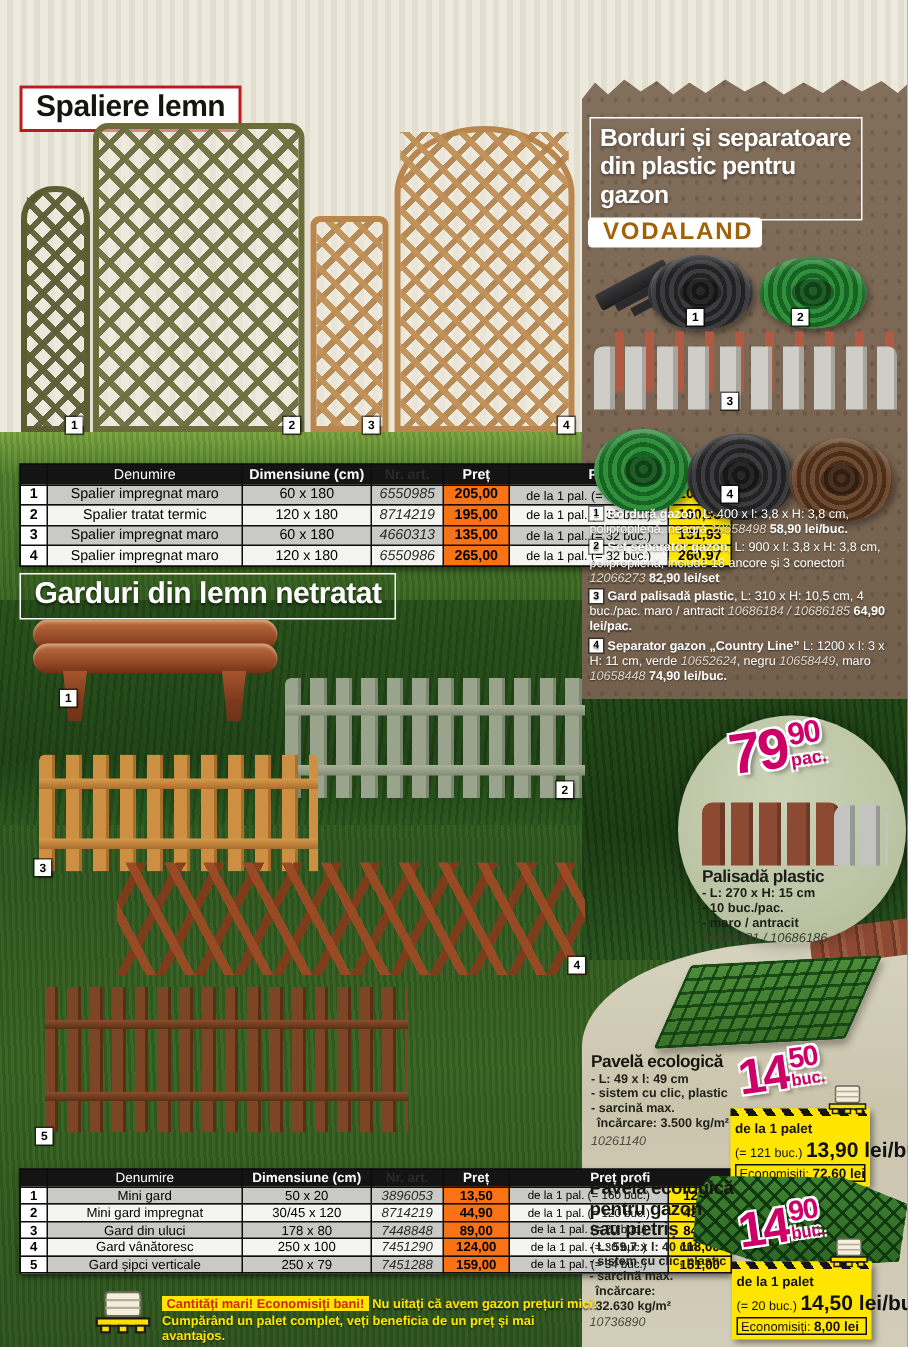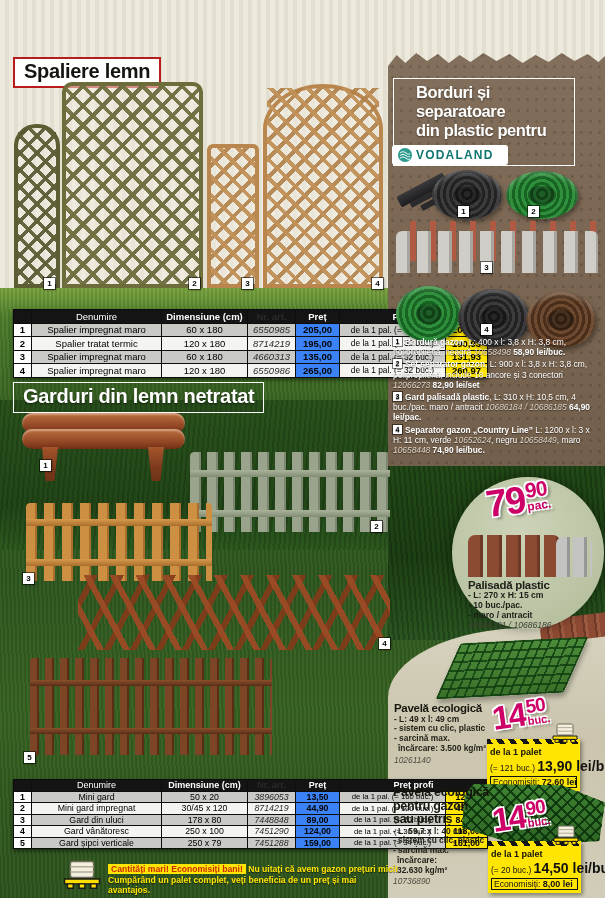--- a/index.html
+++ b/index.html
@@ -48,28 +48,28 @@
   .box-title { position:absolute; background:#ffffff; border:2px solid #b91c1c;
     color:#15150f; font-weight:bold; font-size:20px; letter-spacing:-.3px;
     padding:1px 9px 3px; white-space:nowrap;
   }
   .ghost-title { position:absolute; border:1px solid #fff; color:#fff;
     font-weight:bold; font-size:20px; letter-spacing:-.3px; padding:2px 9px 4px;
     background:rgba(30,50,20,.15); text-shadow:0 1px 2px rgba(0,0,0,.6); white-space:nowrap;
   }
   .right-title { position:absolute; left:393px; top:78px; width:182px;
     border:1px solid #fff; color:#fff; font-weight:bold; font-size:16.5px;
-    line-height:19px; letter-spacing:-.4px; padding:4px 22px 6px;
+    line-height:19px; letter-spacing:-.4px; padding:4px 6px 6px;
     text-shadow:0 1px 2px rgba(0,0,0,.45);
   }
   
   .logo { position:absolute; left:392px; top:145px; width:116px; height:20px;
     background:#fff; border-radius:3px; display:flex; align-items:center; gap:4px; padding:0 6px;
   }
-  .logo .word { color:#0f766e; font-weight:bold; font-size:12px; letter-spacing:1.2px; }
+  .logo .word { color:#a16207; font-weight:bold; font-size:16px; letter-spacing:1.2px; }
   
   .mk { position:absolute; width:11px; height:11px; background:#fff; color:#000;
     font-size:8px; font-weight:bold; line-height:11px; text-align:center;
     box-shadow:0 0 0 1px rgba(0,0,0,.55), 1px 1px 2px rgba(0,0,0,.4); z-index:5;
   }
   
   .trellis { position:absolute; }
   .trellis .lat { position:absolute; inset:0; }
   .t-olive { border:4px solid #6d6d3c; background-color:rgba(238,234,221,.55); }
   .t-olive .lat { background:
@@ -108,21 +108,21 @@
   }
   
   table.ptable { position:absolute; border-collapse:collapse; background:#0d0d0d;
     box-shadow:0 2px 4px rgba(0,0,0,.5); }
   .ptable th, .ptable td { border:1px solid #0d0d0d; padding:0 3px; white-space:nowrap; text-align:center; }
   .ptable th { background:#141414; color:#fff; font-weight:bold; }
   .ptable .c-nr  { background:#fff; font-weight:bold; width:18px; }
   .ptable .c-den { font-weight:normal; width:130px; }
   .ptable .c-dim { width:86px; }
   .ptable .c-art { width:48px; font-style:italic; color:#2a2a2a; }
-  .ptable .c-prc { width:44px; background:#3b82f6; font-weight:bold; }
+  .ptable .c-prc { width:44px; background:#f97316; font-weight:bold; }
   .ptable .c-cnd { width:106px; font-size:.88em; }
   .ptable .c-pro { width:42px; background:#ffe500; font-weight:bold; }
   .ptable tr.odd  td.c-den, .ptable tr.odd  td.c-dim, .ptable tr.odd  td.c-art, .ptable tr.odd  td.c-cnd { background:#c9c9c5; }
   .ptable tr.even td.c-den, .ptable tr.even td.c-dim, .ptable tr.even td.c-art, .ptable tr.even td.c-cnd { background:#f4f4f0; }
   #table1 { font-size:9.5px; } #table1 th { font-size:9.5px; } #table1 td, #table1 th { height:13.5px; }
   #table2 { font-size:8.8px; } #table2 th { font-size:9px; }  #table2 td, #table2 th { height:11.5px; }
   
   .coil { position:absolute; border-radius:50%;
     box-shadow:inset 0 3px 5px rgba(255,255,255,.25), 2px 3px 4px rgba(0,0,0,.35); }
   .coil-black { background:repeating-radial-gradient(circle at 50% 48%, #3c3c3e 0 3px, #222 3px 6px); }

